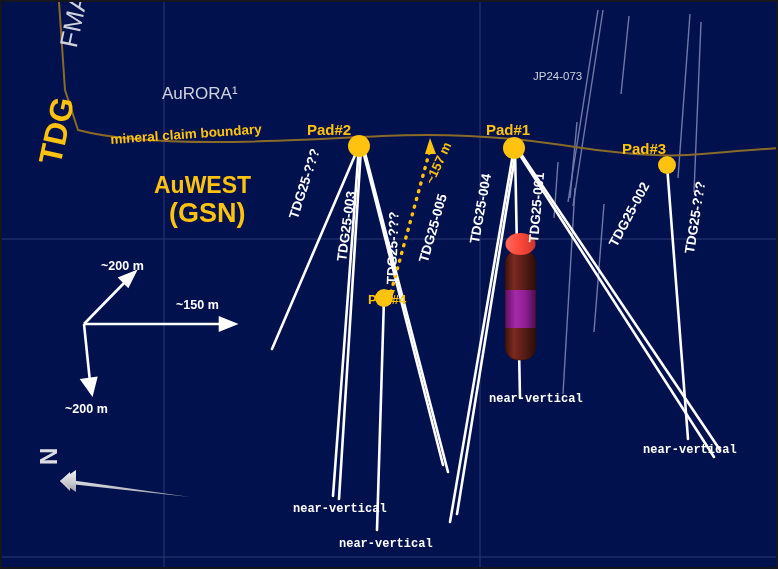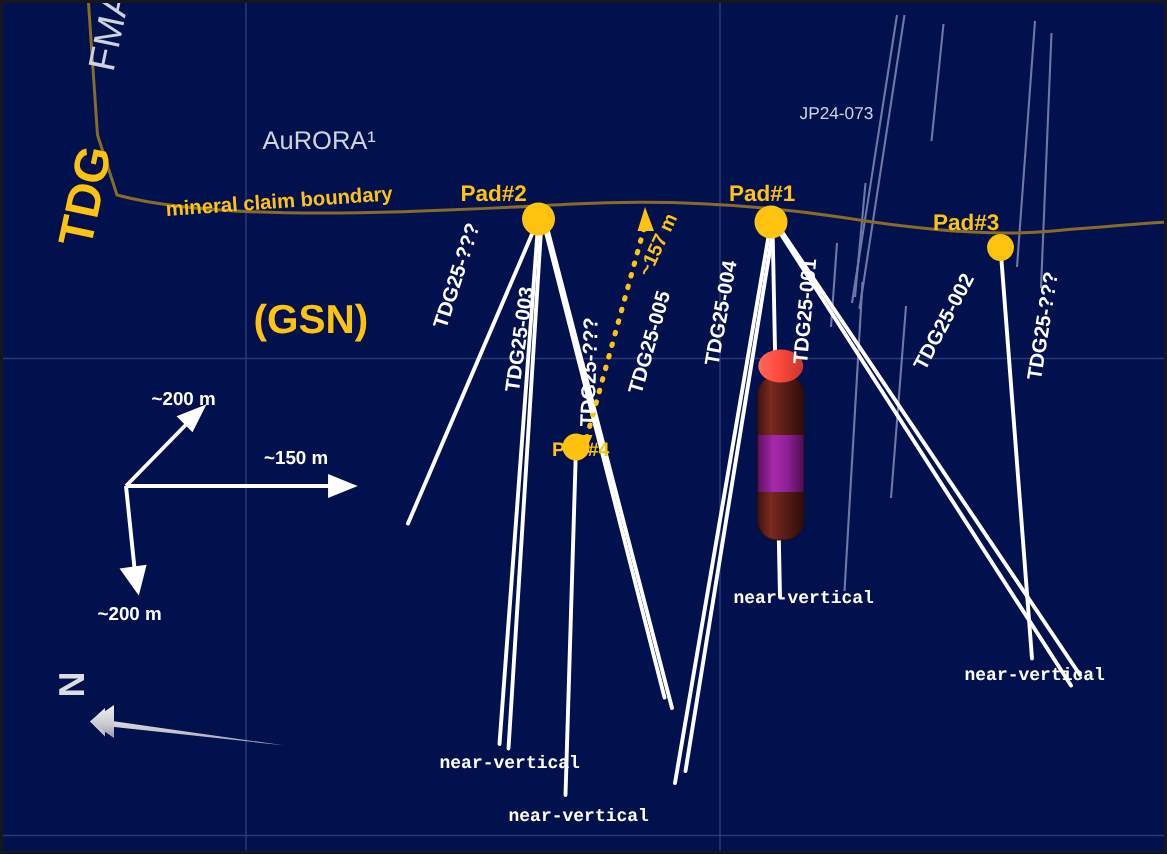--- a/index.html
+++ b/index.html
@@ -12,21 +12,21 @@
   }
   #svgmap{position:absolute;left:0;top:0;width:778px;height:569px;}
   .lbl{position:absolute;white-space:nowrap;pointer-events:none;}
   .gold{color:#ffc20e;font-weight:bold;}
   .white{color:#ffffff;font-weight:bold;}
   .grey{color:#cfd3dd;}
   .t-fmar{left:52px;top:42px;font-size:25px;letter-spacing:.5px;
           transform:rotate(-78deg);transform-origin:left top;}
   .t-tdg{left:30px;top:158px;font-size:32px;transform:rotate(-78deg);
          transform-origin:left top;}
-  .t-aurora{left:160px;top:82px;font-size:17px;margin-left:13px;}
+  .t-aurora{left:160px;top:82px;font-size:17px;}
   .t-auwest{left:152px;top:170px;font-size:23px;}
   .t-gsn{left:167px;top:196px;font-size:27px;}
   .t-claim{left:108px;top:130px;font-size:13.5px;transform:rotate(-4deg);
            transform-origin:left top;}
   .t-pad2{left:305px;top:119px;font-size:15px;}
   .t-pad1{left:484px;top:119px;font-size:15px;text-align:center;}
   .t-pad3{left:620px;top:138px;font-size:15px;text-align:right;}
   .t-pad4{left:366px;top:258px;font-size:13px;margin-top:32px;}
   .t-157{left:420px;top:178px;font-size:13px;transform:rotate(-65deg);
          transform-origin:left top;}
@@ -153,20 +153,21 @@
 
     <g>
       <polygon points="188,495 68,478 68,470 58,479 68,489 68,482" fill="url(#arrowGrad)"></polygon>
       <polygon points="58,479 74,468 74,490" fill="url(#arrowGrad)"></polygon>
     </g>
   </svg>
 
   <div class="lbl grey t-fmar">FMAR</div>
   <div class="lbl gold t-tdg">TDG</div>
   <div class="lbl grey t-aurora">AuRORA¹</div>
+  <div class="lbl gold t-auwest">AuWEST</div>
   <div class="lbl gold t-gsn">(GSN)</div>
   <div class="lbl gold t-claim">mineral claim boundary</div>
 
   <div class="lbl gold t-pad2">Pad#2</div>
   <div class="lbl gold t-pad1">Pad#1</div>
   <div class="lbl gold t-pad3">Pad#3</div>
   <div class="lbl gold t-pad4">Pad#4</div>
 
   <div class="lbl gold t-157">~157 m</div>
   <div class="lbl grey t-jp">JP24-073</div>

